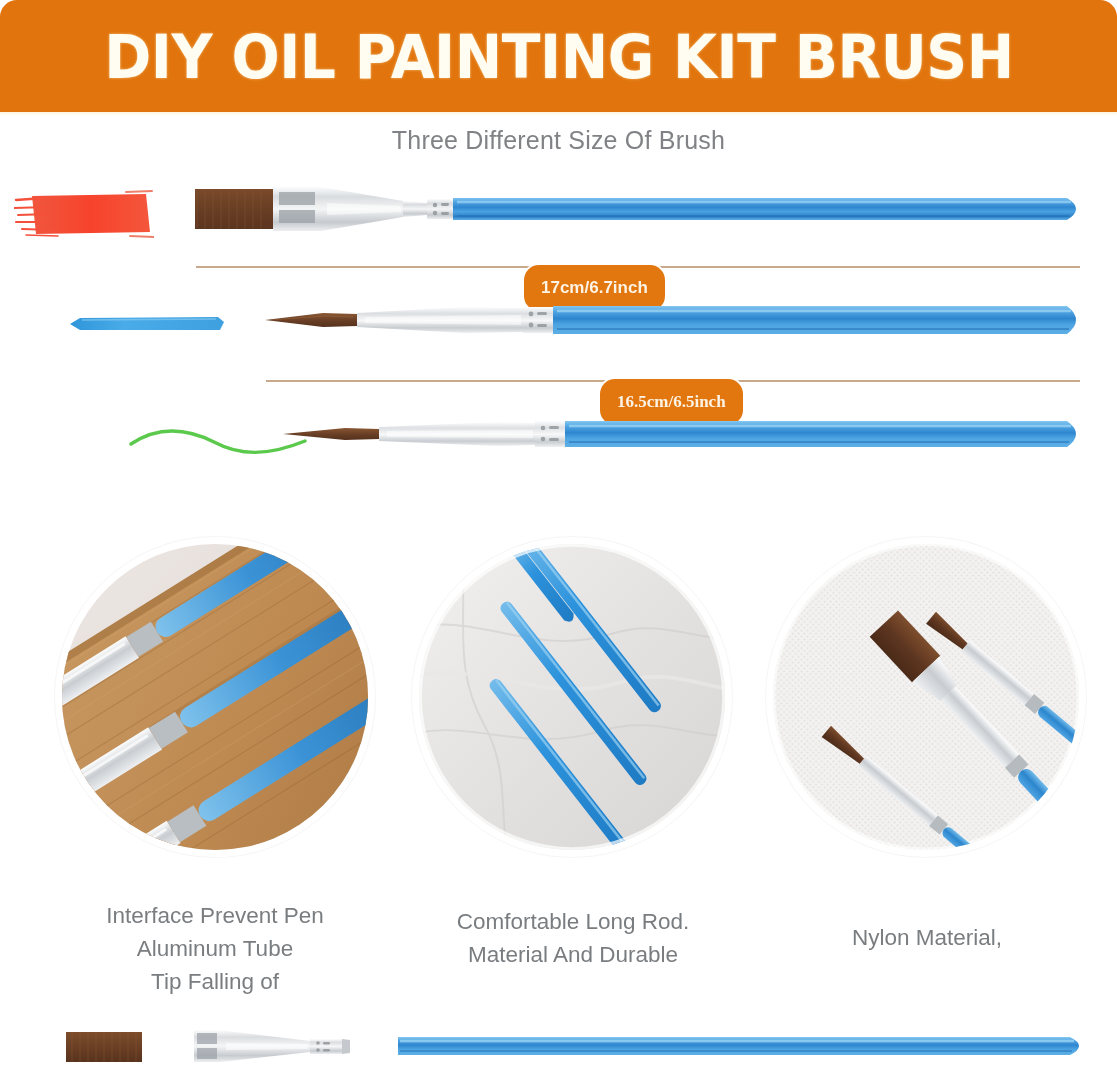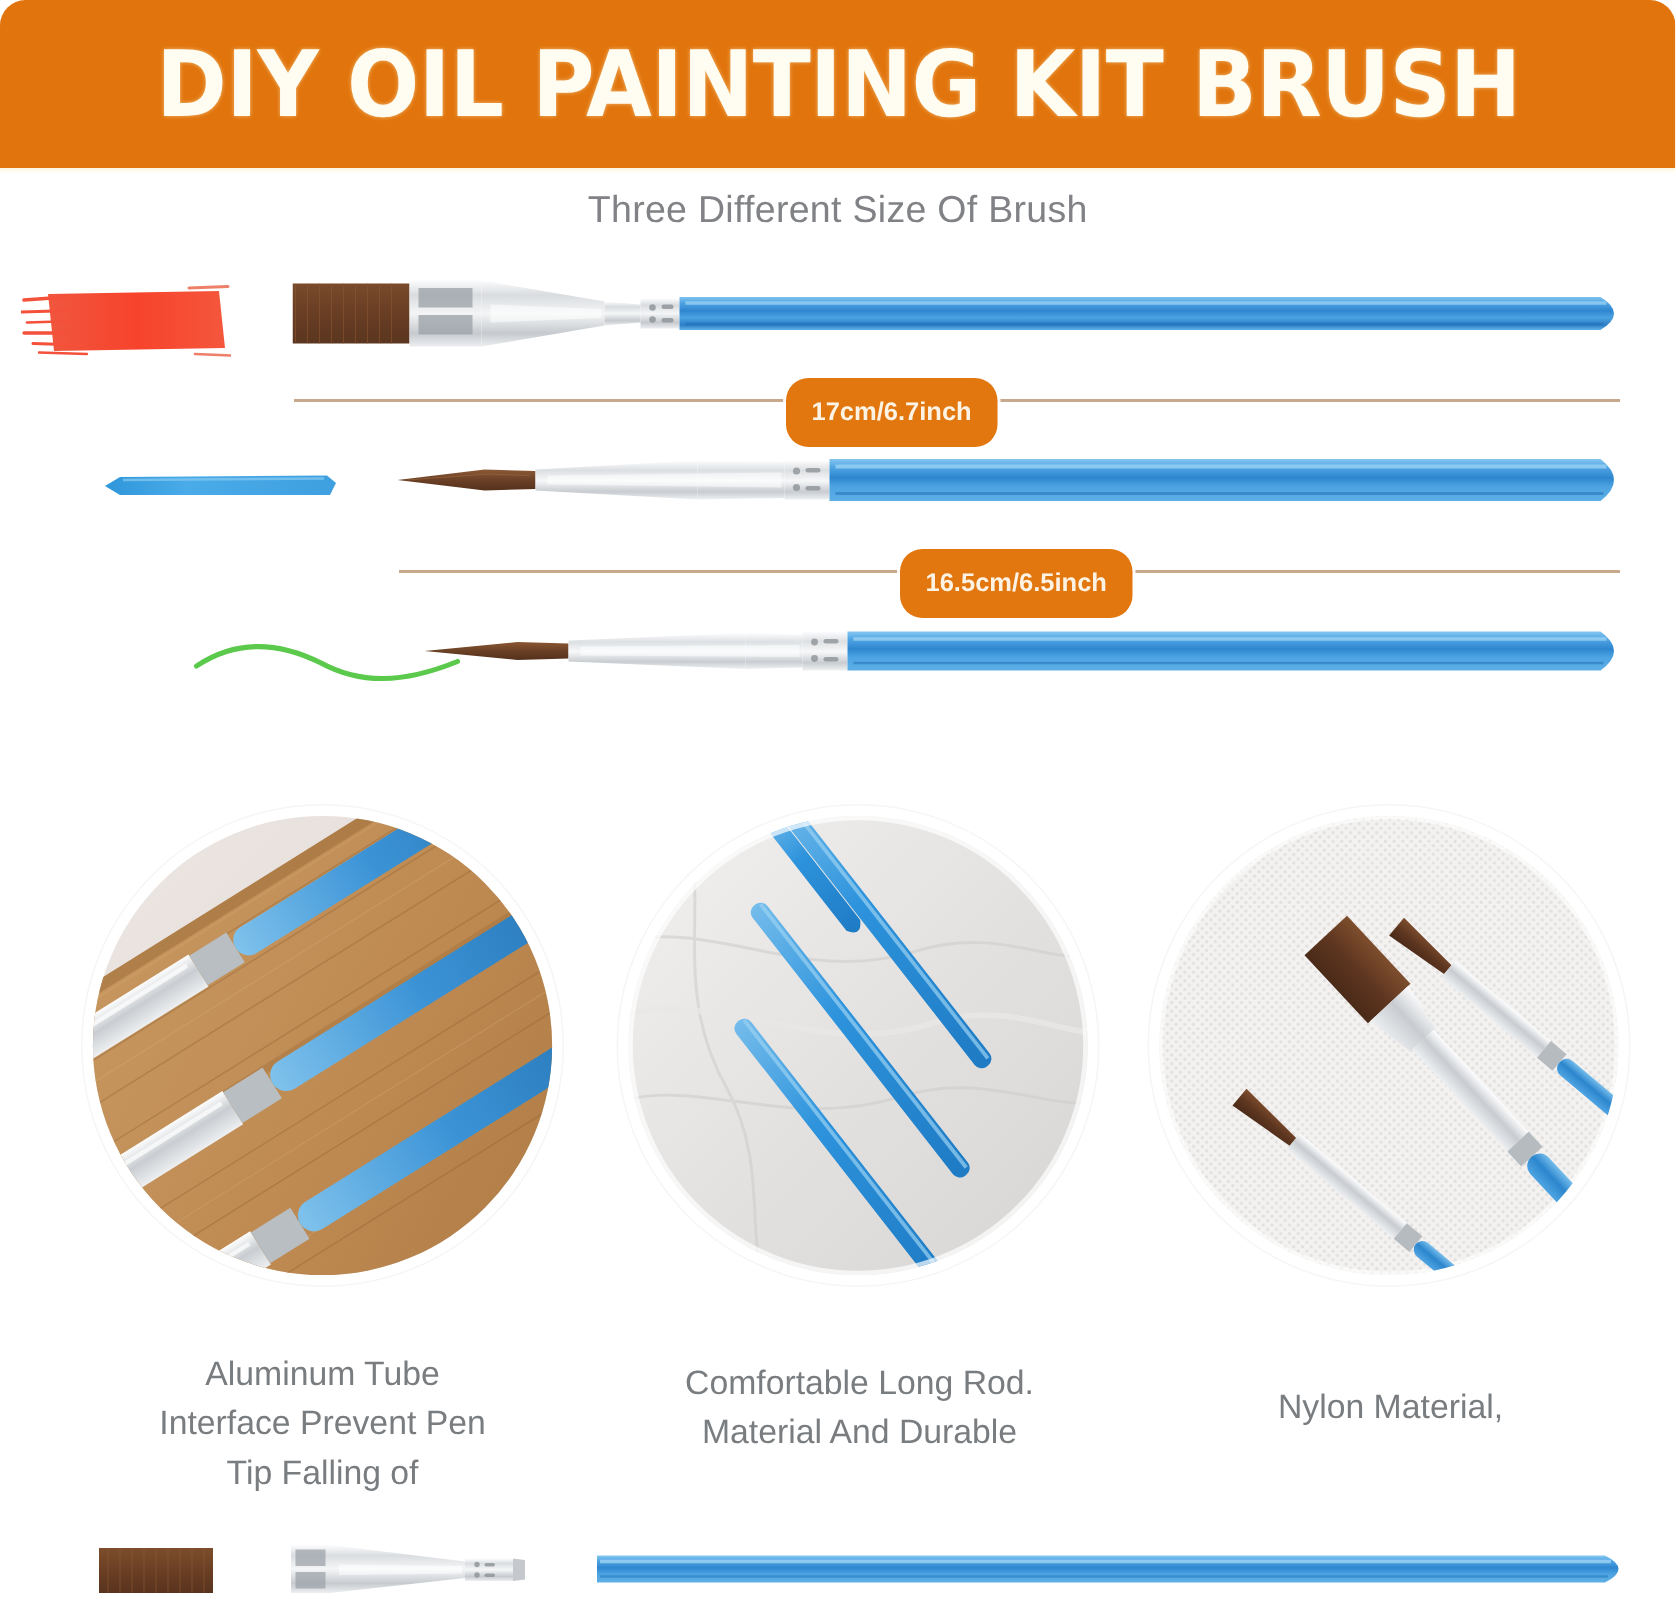--- a/index.html
+++ b/index.html
@@ -70,33 +70,33 @@
   .m2 { top:366px; }
   .m3 { top:478px; }
   .measure-line {
     position:absolute; top:14px; height:2px;
     background:#C9A98C;
   }
   .m1 .measure-line { left:196px; width:884px; }
   .m2 .measure-line { left:266px; width:814px; }
   .m3 .measure-line { left:284px; width:796px; }
   .measure-pill {
-    position:absolute; top:0; height:46px;
+    position:absolute; top:13px; height:46px;
     background:#E1770E;
     border-radius:15px;
     color:#FDF3E4;
     font-size:17px;
     font-weight:600;
     display:flex; align-items:center; justify-content:center;
     padding:0 17px;
     box-shadow:0 0 0 2px rgba(255,255,255,.9);
     white-space:nowrap;
   }
   .m1 .measure-pill { left:524px; }
-  .m2 .measure-pill { left:600px; }
+  .m2 .measure-pill { left:600px;font-family:Liberation Serif, serif; }
   .m3 .measure-pill { left:601px; }
 
   
   .features { position:absolute; left:0; top:537px; width:1117px; height:360px; }
   .feature { position:absolute; top:0; width:320px; }
   .feature.f1 { left:55px; }
   .feature.f2 { left:412px; }
   .feature.f3 { left:766px; }
   .circle-photo {
     width:320px; height:320px; border-radius:50%;
@@ -526,22 +526,22 @@
             </g>
           </g>
         </svg>
       </div>
     </div>
 
   </div>
 
   <div class="captions">
     <div class="caption c1">
+      <div>Interface Prevent Pen</div>
       <div>Aluminum Tube</div>
-      <div>Interface Prevent Pen</div>
       <div>Tip Falling of</div>
     </div>
     <div class="caption c2">
       <div>Comfortable Long Rod.</div>
       <div>Material And Durable</div>
     </div>
     <div class="caption c3">
       <div>Nylon Material,</div>
     </div>
   </div>

